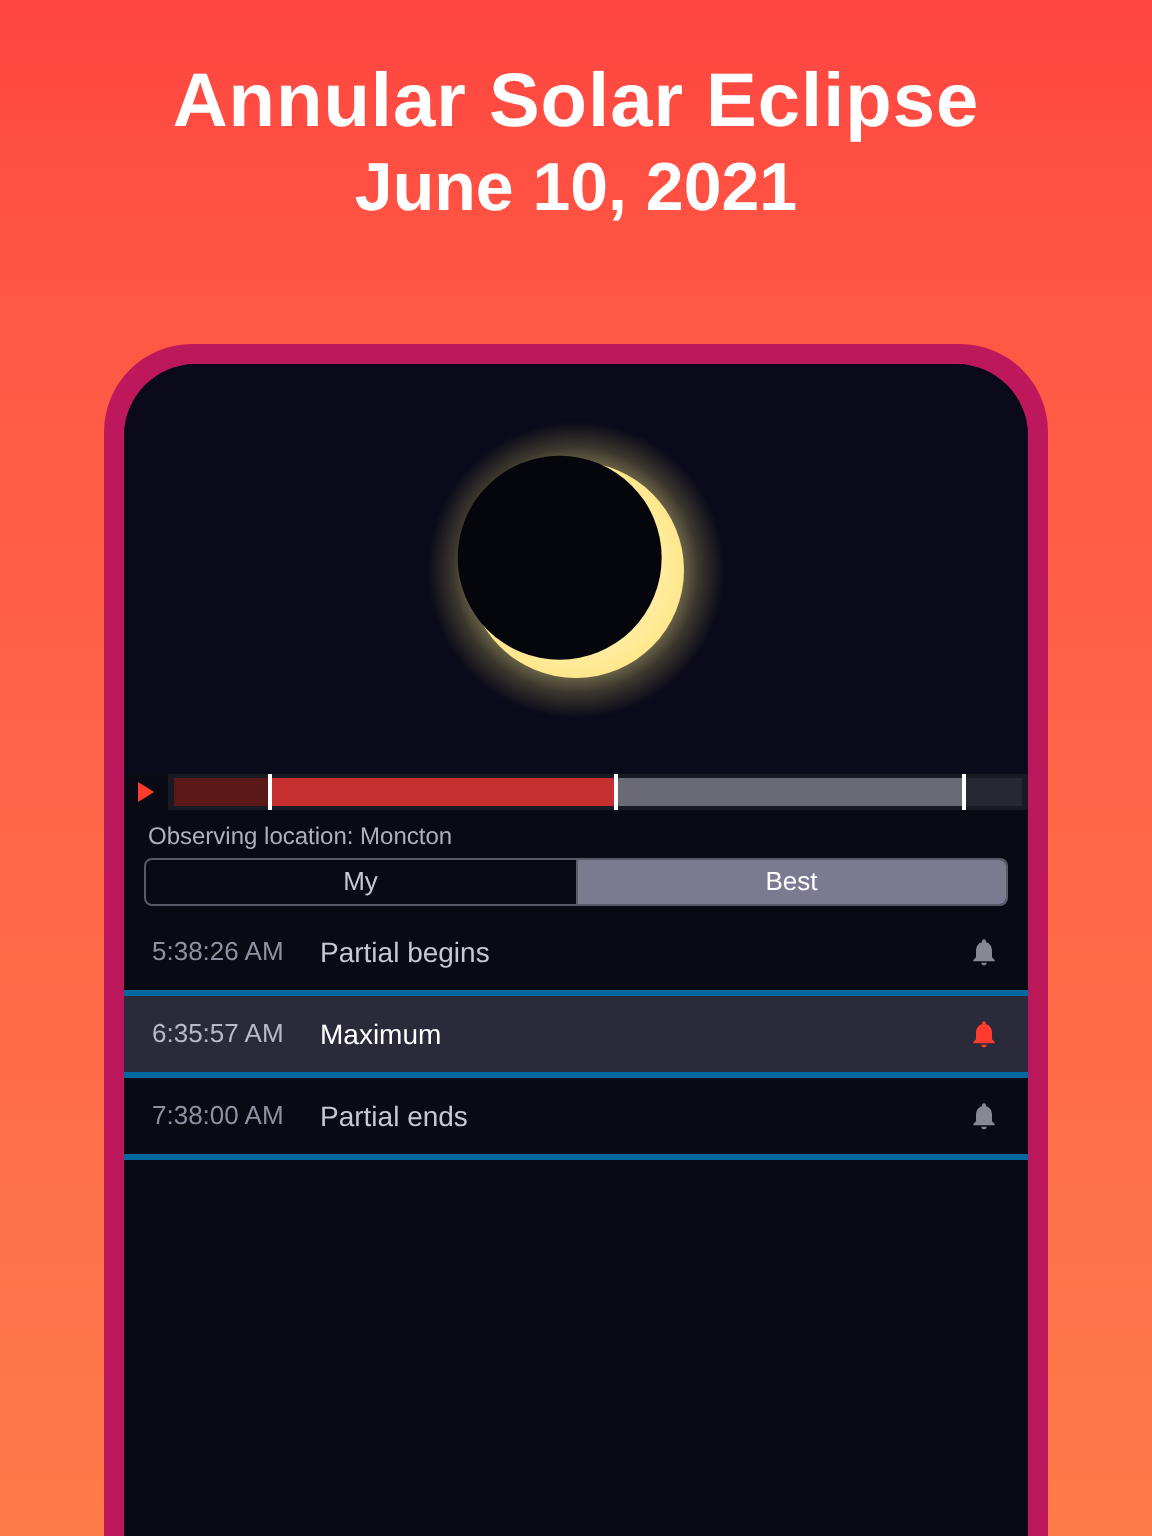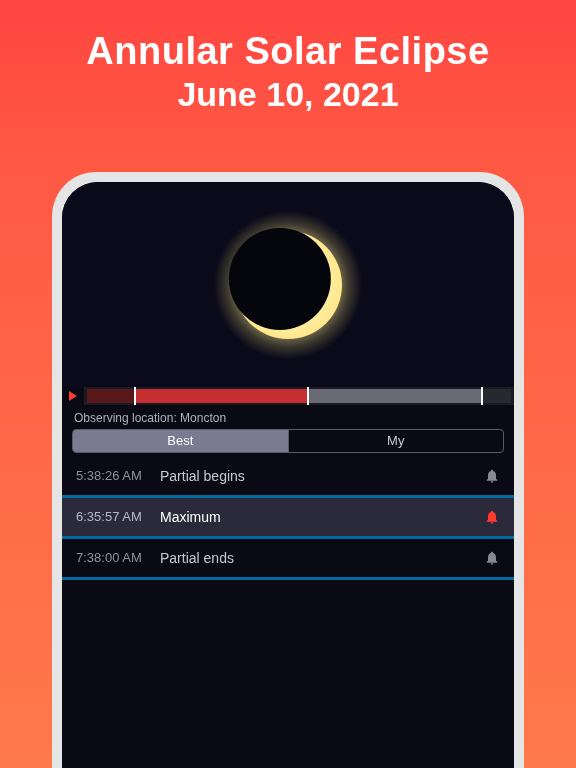--- a/index.html
+++ b/index.html
@@ -27,21 +27,21 @@
       margin-top: 2px;
       text-align: center;
     }
     .phone-frame {
       position: absolute;
       bottom: 0;
       left: 50%;
       transform: translateX(-50%);
       width: 472px;
       height: 596px;
-      background: #e5e5e5;
+      background: #be185d;
       border-radius: 44px 44px 0 0;
       padding: 10px 10px 0 10px;
     }
     .phone-screen {
       width: 100%;
       height: 100%;
       background: #0a0a14;
       border-radius: 36px 36px 0 0;
       overflow: hidden;
       display: flex;
@@ -227,22 +227,22 @@
         <div class="track-dark2"></div>
         <div class="track-marker" style="left:11%"></div>
         <div class="track-marker" style="left:52%"></div>
         <div class="track-marker" style="left:93%"></div>
       </div>
     </div>
 
     <div class="location-label">Observing location: Moncton</div>
 
     <div class="tabs">
+      <div class="tab">My</div>
       <div class="tab active">Best</div>
-      <div class="tab">My</div>
     </div>
 
     <div class="events-list">
       <div class="event-row">
         <div class="event-time">5:38:26 AM</div>
         <div class="event-label">Partial begins</div>
         <div class="alarm-icon">
           <svg class="alarm-svg" viewBox="0 0 24 24" fill="#888894">
               <path d="M12 22c1.1 0 2-.9 2-2h-4c0 1.1.9 2 2 2zm6-6v-5c0-3.07-1.63-5.64-4.5-6.32V4c0-.83-.67-1.5-1.5-1.5s-1.5.67-1.5 1.5v.68C7.64 5.36 6 7.92 6 11v5l-2 2v1h16v-1l-2-2z"></path>
             </svg>

